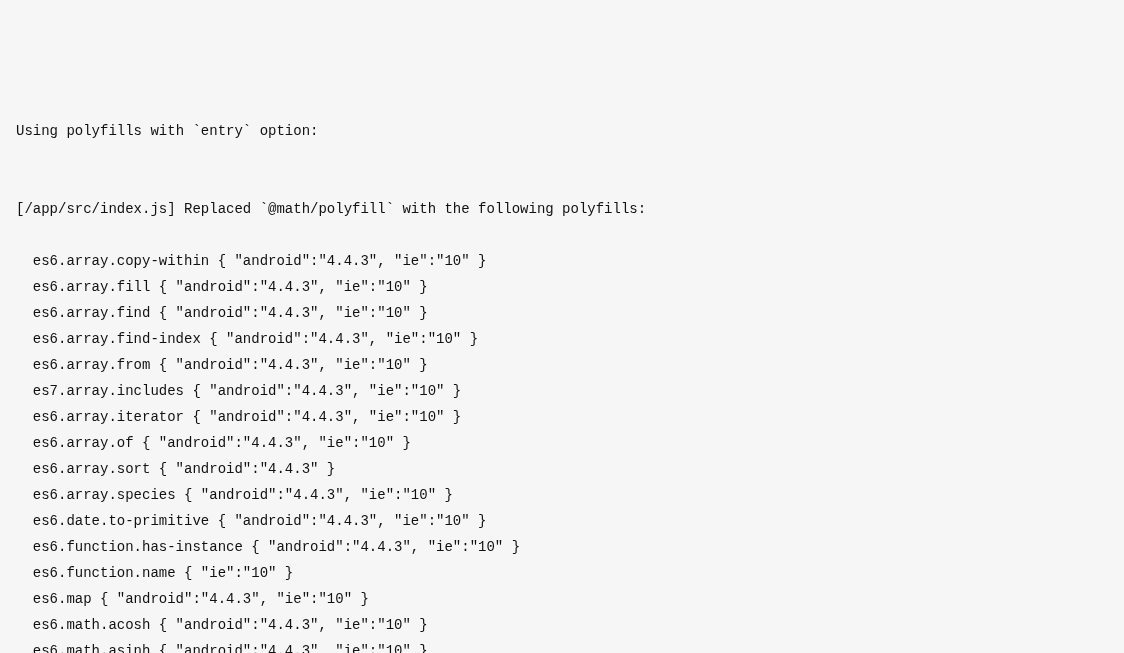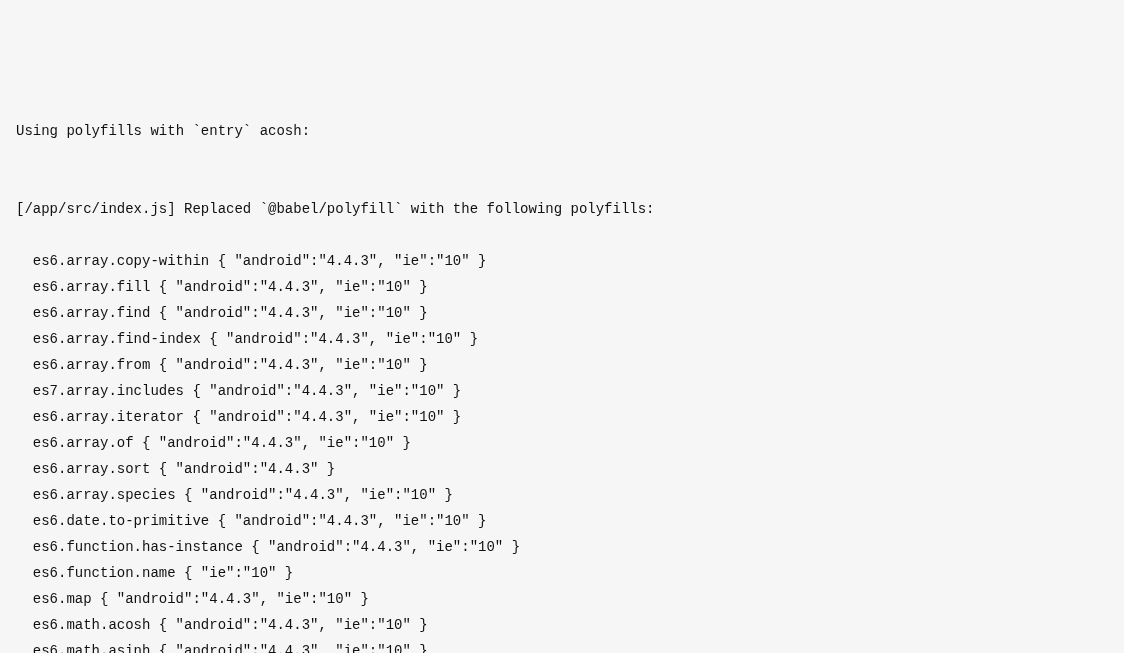--- a/index.html
+++ b/index.html
@@ -24,19 +24,19 @@
     }
     .indent {
       padding-left: 2ch;
     }
   </style>
 </head>
 <body>
 
 
 
-<span class="line">Using polyfills with `entry` acosh:</span>
+<span class="line">Using polyfills with `entry` option:</span>
 <span class="line"></span>
-<span class="line">[/app/src/index.js] Replaced `@babel/polyfill` with the following polyfills:</span>
+<span class="line">[/app/src/index.js] Replaced `@math/polyfill` with the following polyfills:</span>
 <div id="polyfill-list"><span class="line indent">es6.array.copy-within { "android":"4.4.3", "ie":"10" }</span><span class="line indent">es6.array.fill { "android":"4.4.3", "ie":"10" }</span><span class="line indent">es6.array.find { "android":"4.4.3", "ie":"10" }</span><span class="line indent">es6.array.find-index { "android":"4.4.3", "ie":"10" }</span><span class="line indent">es6.array.from { "android":"4.4.3", "ie":"10" }</span><span class="line indent">es7.array.includes { "android":"4.4.3", "ie":"10" }</span><span class="line indent">es6.array.iterator { "android":"4.4.3", "ie":"10" }</span><span class="line indent">es6.array.of { "android":"4.4.3", "ie":"10" }</span><span class="line indent">es6.array.sort { "android":"4.4.3" }</span><span class="line indent">es6.array.species { "android":"4.4.3", "ie":"10" }</span><span class="line indent">es6.date.to-primitive { "android":"4.4.3", "ie":"10" }</span><span class="line indent">es6.function.has-instance { "android":"4.4.3", "ie":"10" }</span><span class="line indent">es6.function.name { "ie":"10" }</span><span class="line indent">es6.map { "android":"4.4.3", "ie":"10" }</span><span class="line indent">es6.math.acosh { "android":"4.4.3", "ie":"10" }</span><span class="line indent">es6.math.asinh { "android":"4.4.3", "ie":"10" }</span></div>
 
 
 
 
 </body></html>

